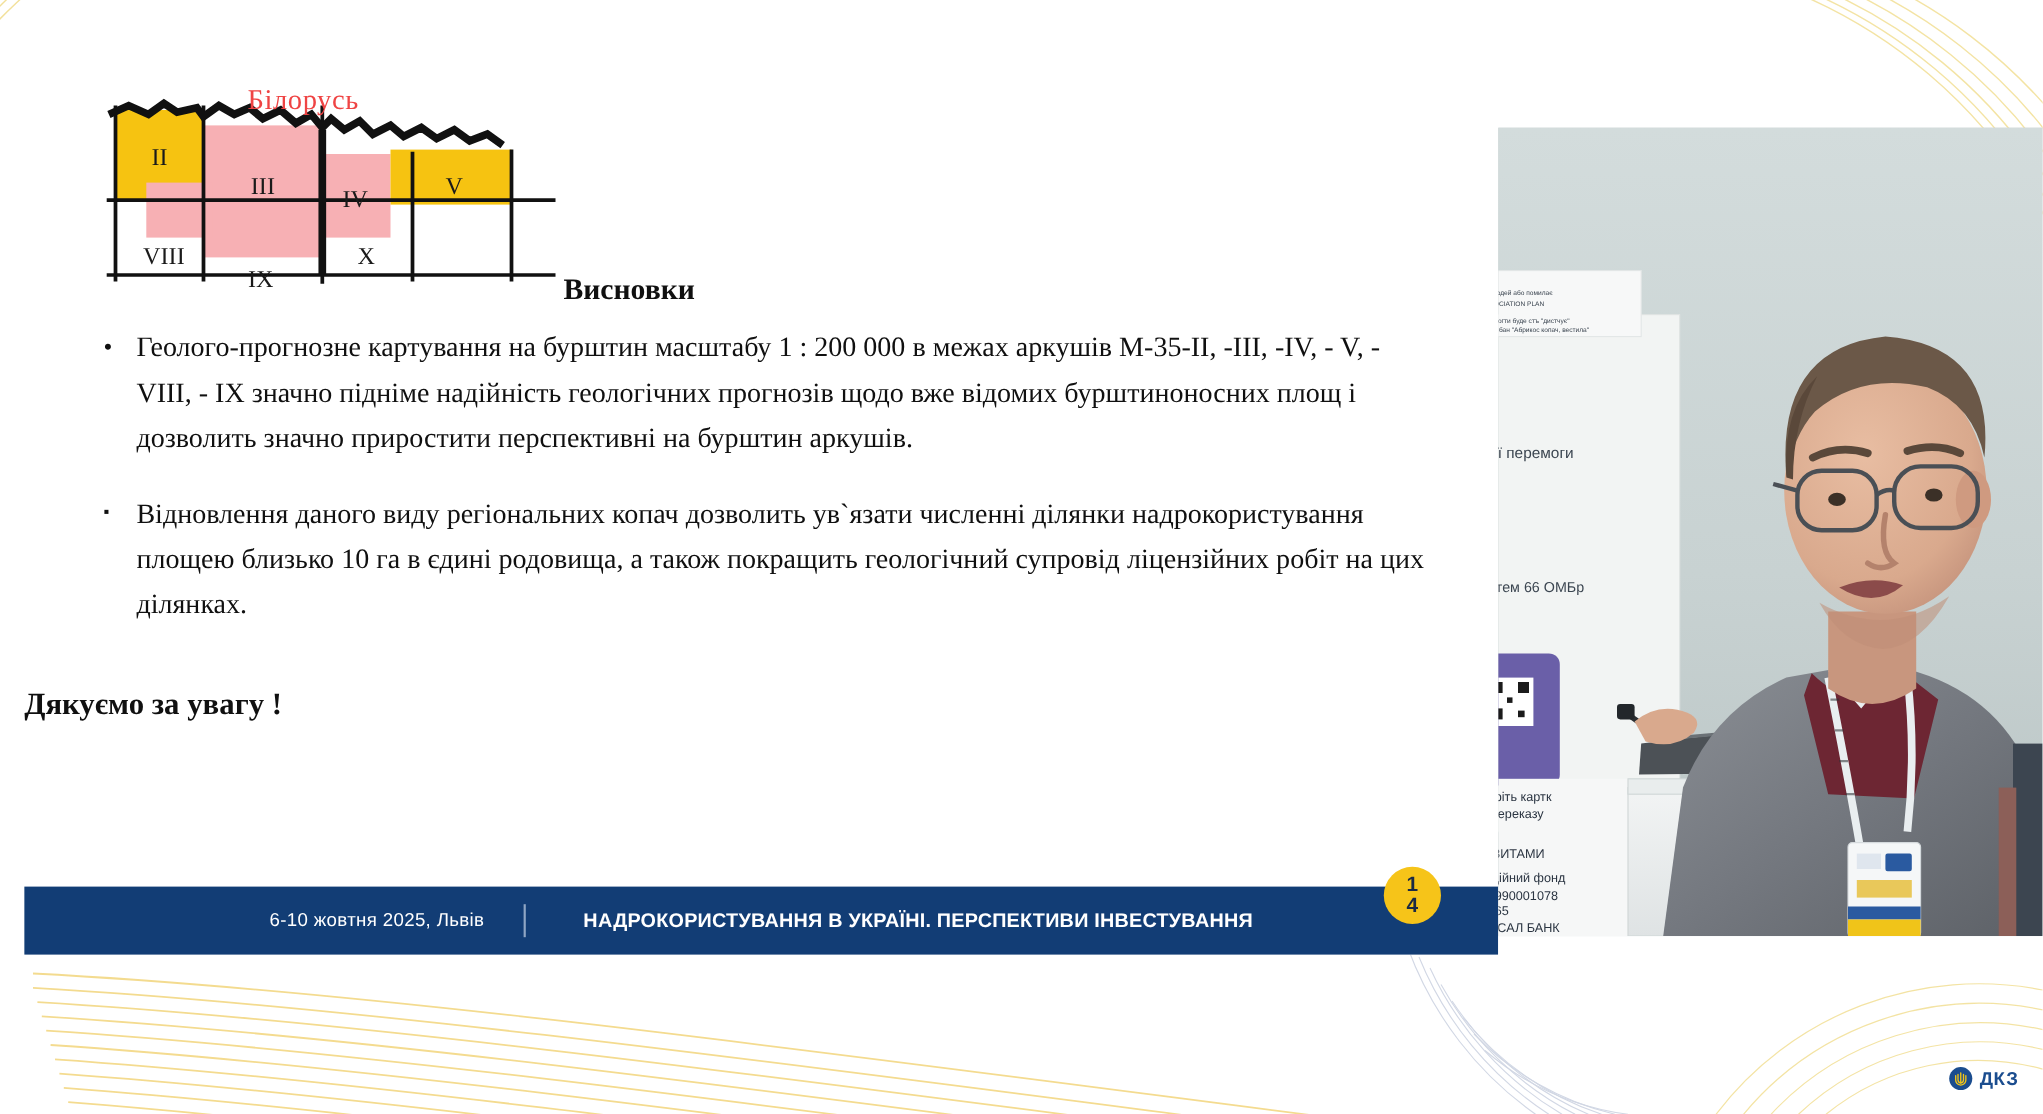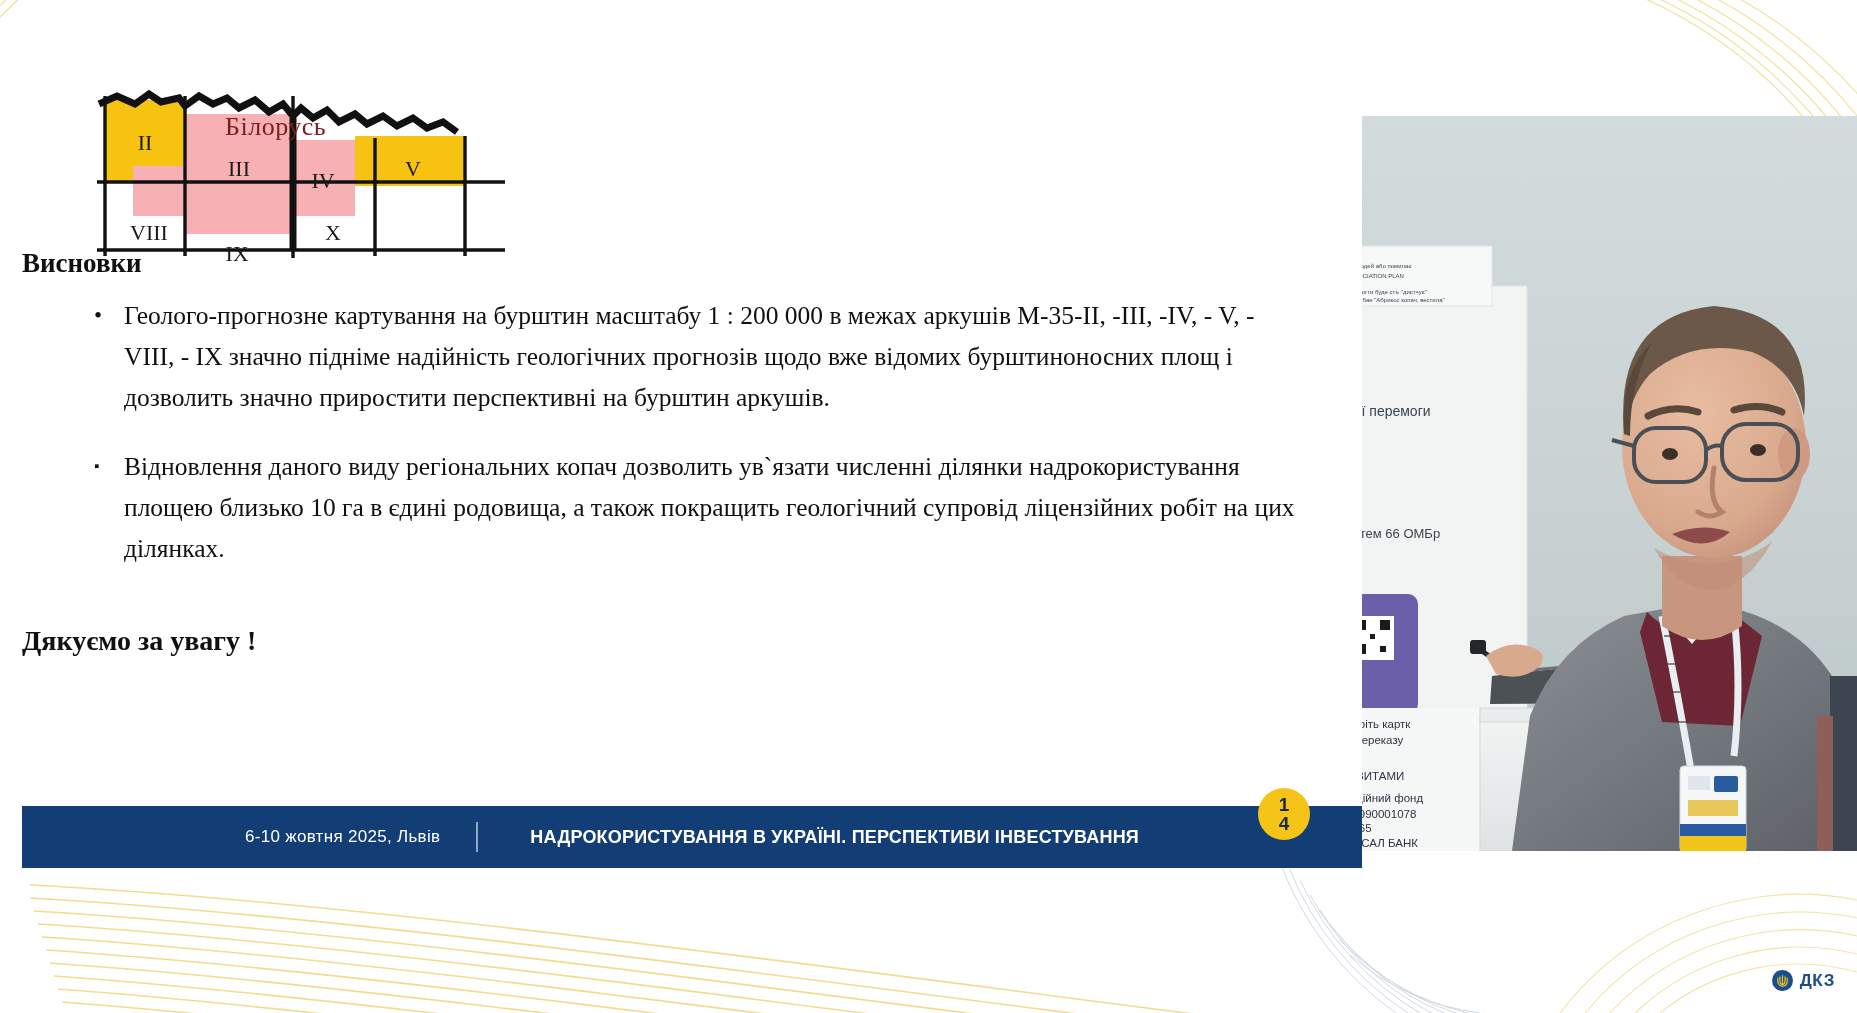--- a/index.html
+++ b/index.html
@@ -26,32 +26,31 @@
   
   #map-figure {
     position:absolute;
     left:65px; top:78px;
     width:420px; height:210px;
   }
   #map-label-belarus {
     position:absolute;
     left:203px; top:76px;
     font-size:26px;
-    color:#7f1d1d;
+    color:#ef4444;
     letter-spacing:.5px;
     z-index:1;
-    margin-top:36px;
   }
 
   
   .slide-title {
     position:absolute;
     left:0; top:248px;
     width:1100px;
-    text-align:left;
+    text-align:center;
     font-size:27px;
     font-weight:bold;
     color:#101010;
   }
 
   .bullets {
     position:absolute;
     left:66px; top:295px;
     width:1220px;
   }

